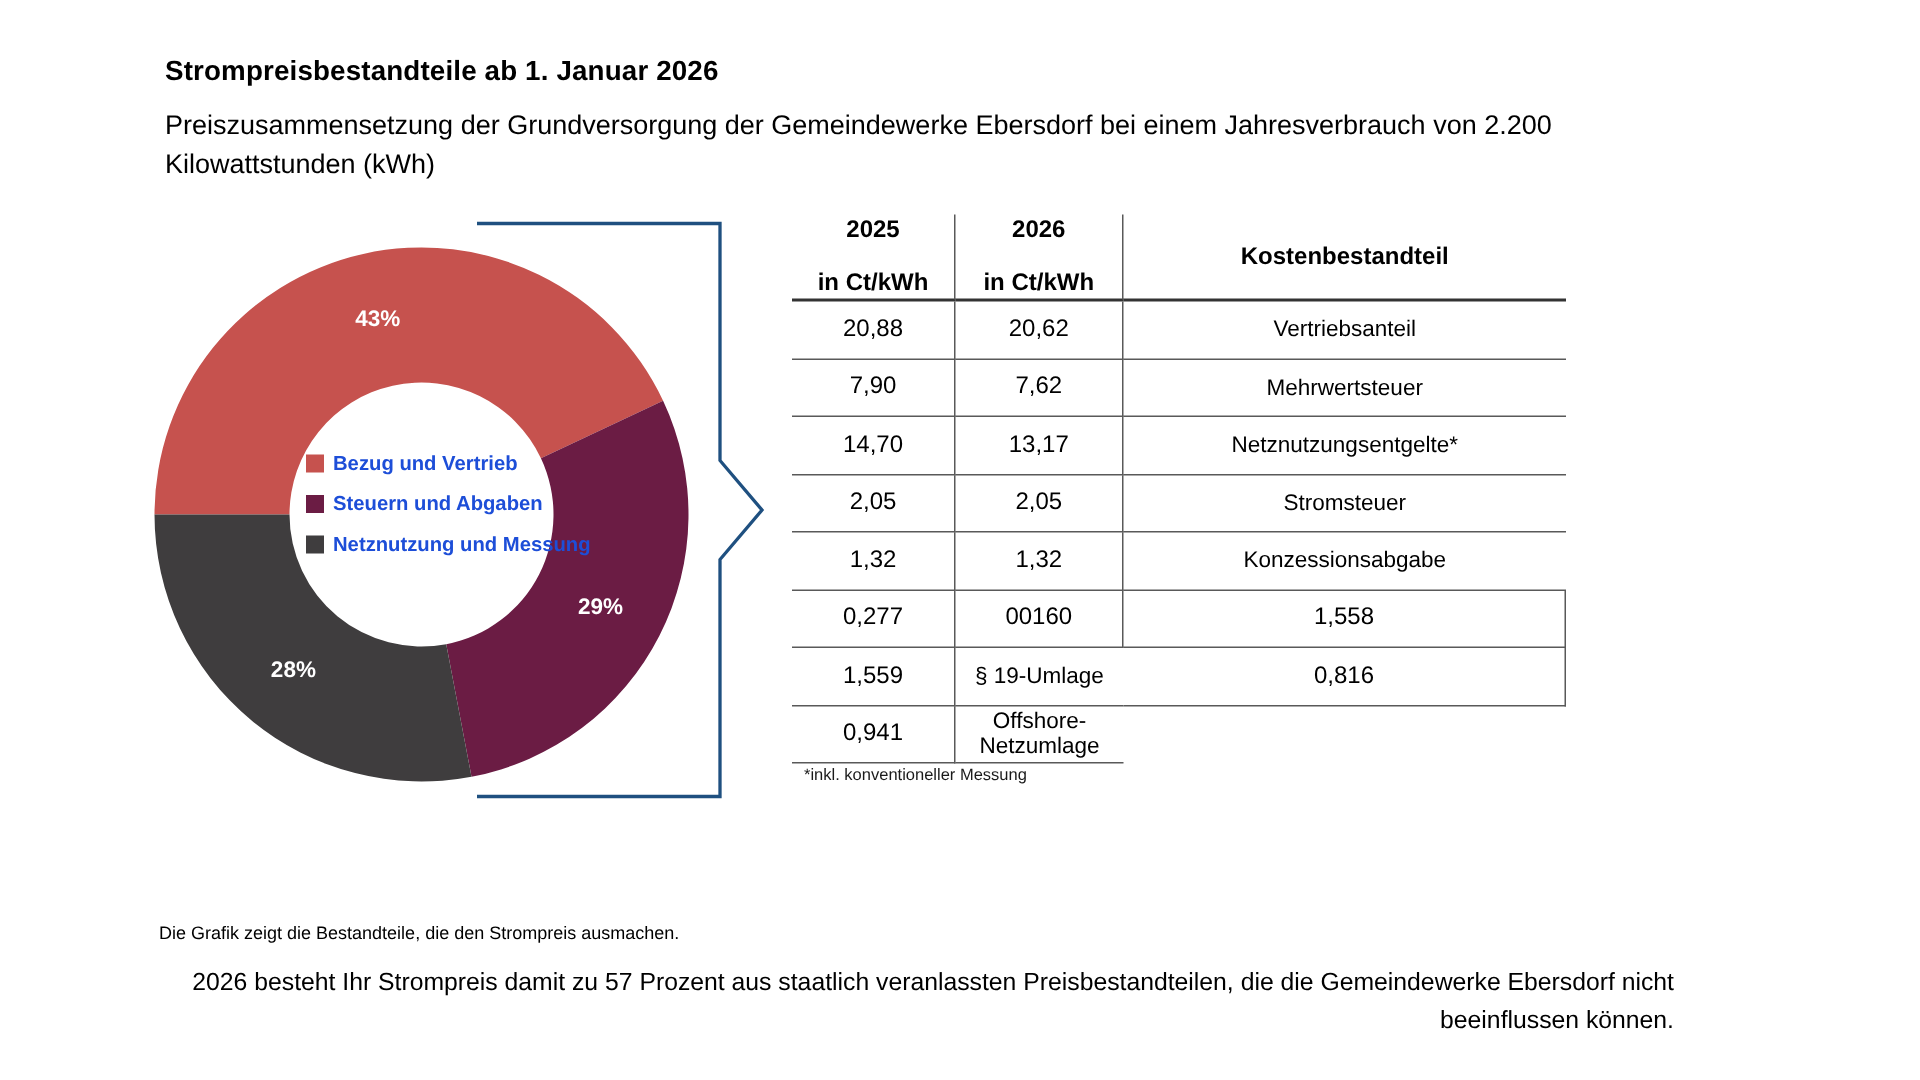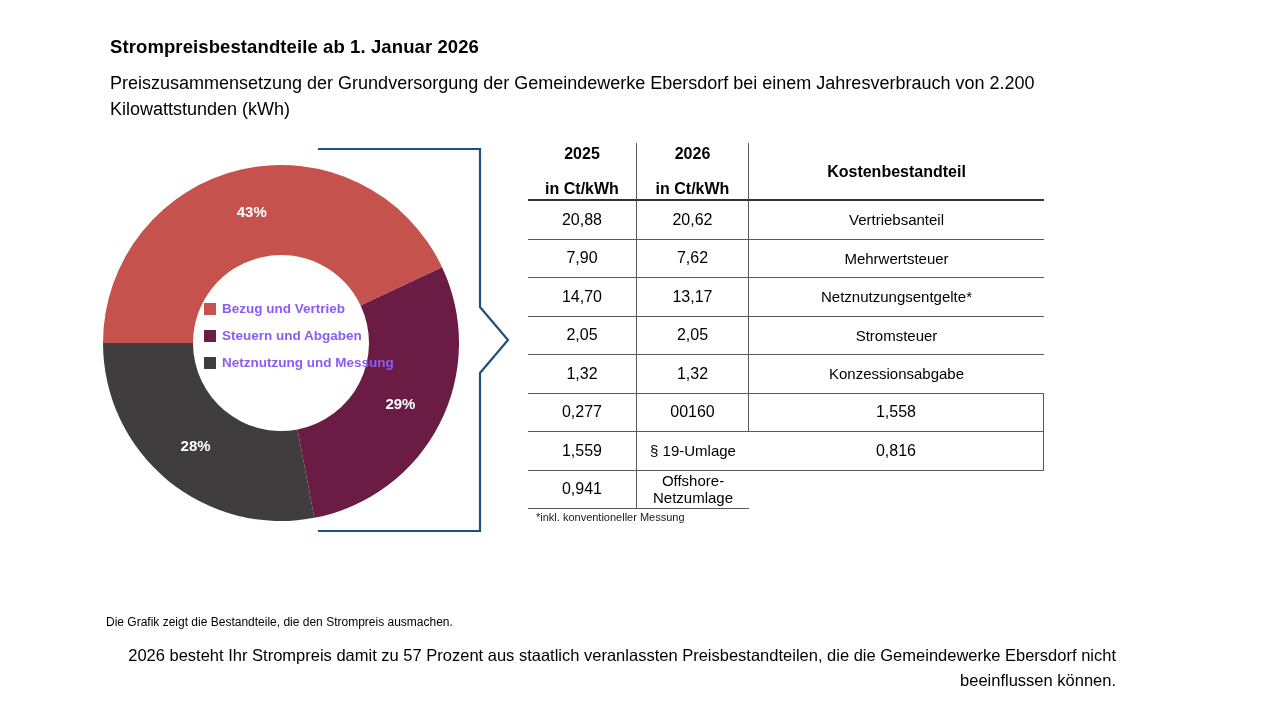--- a/index.html
+++ b/index.html
@@ -16,21 +16,21 @@
     font-size:18px; line-height:26px;
   }
   
   .donut-wrap { position:absolute; left:95px; top:155px; width:380px; height:380px; }
   .pct { fill:#ffffff; font-size:15px; font-weight:bold; font-family:"Liberation Sans", sans-serif; }
   .legend {
     position:absolute; left:204px; top:301px; width:170px;
   }
   .legend-item { display:flex; align-items:center; margin-bottom:12px; }
   .legend-swatch { width:12px; height:12px; margin-right:6px; flex:0 0 auto; }
-  .legend-label { font-size:13.5px; font-weight:bold; color:#8b5cf6; white-space:nowrap; }
+  .legend-label { font-size:13.5px; font-weight:bold; color:#1d4ed8; white-space:nowrap; }
   
   .brace { position:absolute; left:310px; top:140px; width:230px; height:410px; }
   
   .price-table {
     position:absolute; left:528px; top:143px;
     display:grid; grid-template-columns:109px 112px 295px;
   }
   .th, .td { display:flex; align-items:center; justify-content:center; text-align:center; }
   .th {
     height:56px; flex-direction:column; border-bottom:2px solid #333333;

